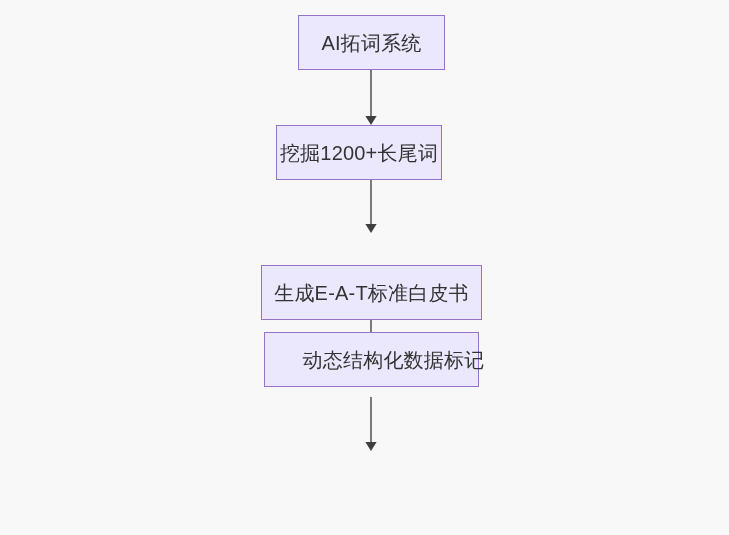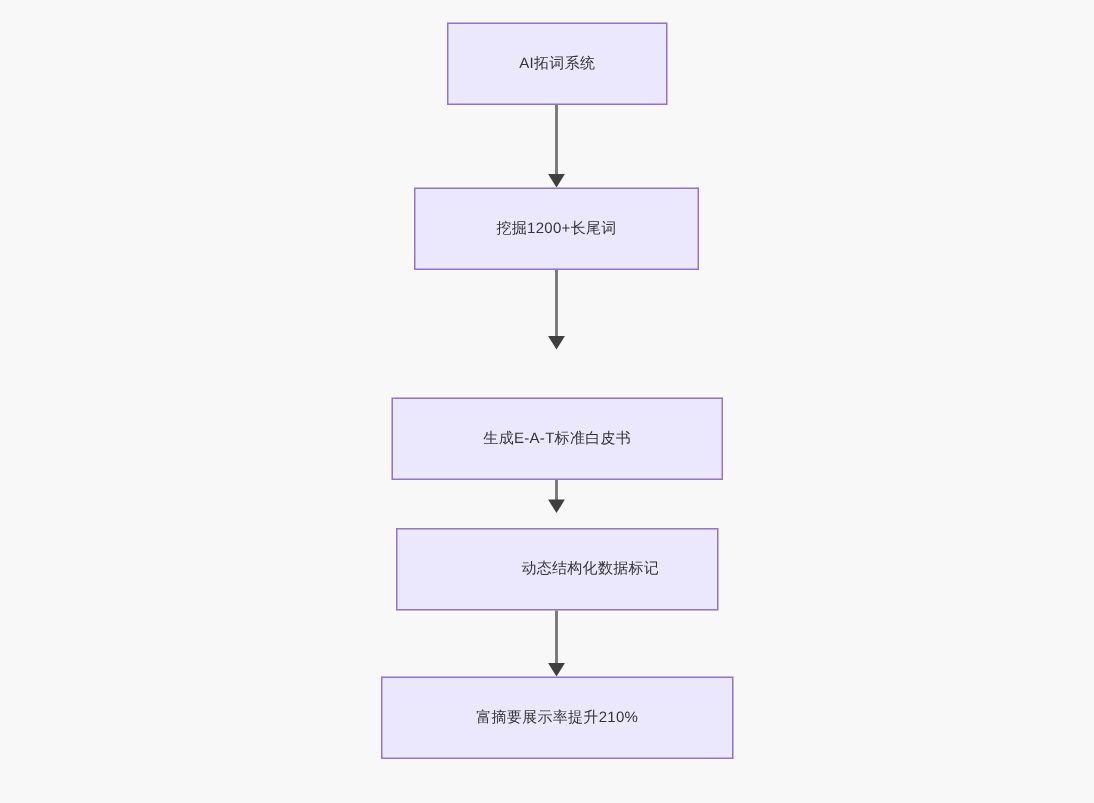--- a/index.html
+++ b/index.html
@@ -29,21 +29,21 @@
     background: #ebe8fd;
     border: 1.6px solid #9672c8;
     border-radius: 0;
     display: flex;
     align-items: center;
     justify-content: center;
     z-index: 2;
   }
 
   .flow-node-label {
-    font-size: 10px;
+    font-size: 20px;
     line-height: 1.2;
     color: #333333;
     white-space: nowrap;
     letter-spacing: 0.2px;
     text-align: center;
   }
 
   .flow-edge {
     position: absolute;
     z-index: 1;
@@ -83,29 +83,26 @@
 
   <svg class="flow-edge" style="left:361px; top:397px; width:20px; height:55px;" viewBox="0 0 20 55">
     <line class="edge-line" x1="10" y1="0" x2="10" y2="47"></line>
     <polygon class="edge-arrowhead" points="4.4,45 15.6,45 10,54"></polygon>
   </svg>
 
   <div class="flow-node" style="left:298px; top:15px; width:147px; height:55px;">
     <span class="flow-node-label">AI拓词系统</span>
   </div>
 
-  <div class="flow-node" style="left:276px; top:125px; width:190px; height:55px;">
+  <div class="flow-node" style="left:276px; top:125px; width:166px; height:55px;">
     <span class="flow-node-label">挖掘1200+长尾词</span>
   </div>
 
   <div class="flow-node" style="left:261px; top:233px; width:221px; height:55px;margin-top:32px;">
     <span class="flow-node-label">生成E-A-T标准白皮书</span>
   </div>
 
-  <div class="flow-node" style="left:264px; top:352px; width:215px; height:55px;padding-left:44px;">
+  <div class="flow-node" style="left:264px; top:332px; width:215px; height:55px;padding-left:44px;">
     <span class="flow-node-label">动态结构化数据标记</span>
   </div>
 
-  <div class="flow-node" style="left:254px; top:451px; width:235px; height:55px;">
-    <span class="flow-node-label">富摘要展示率提升210%</span>
-  </div>
 
 </div>
 
 </body></html>

